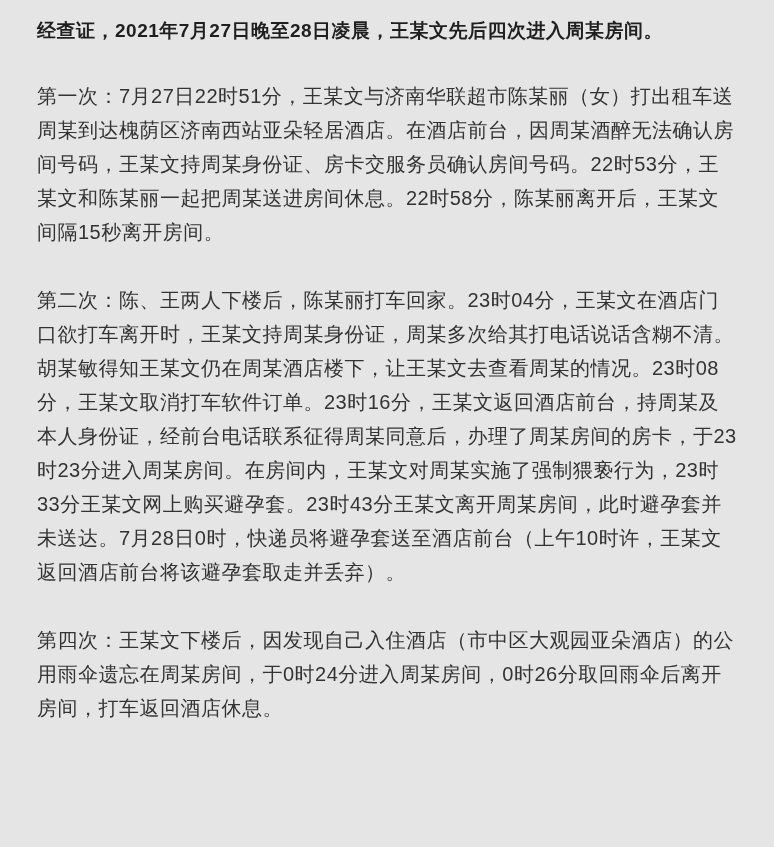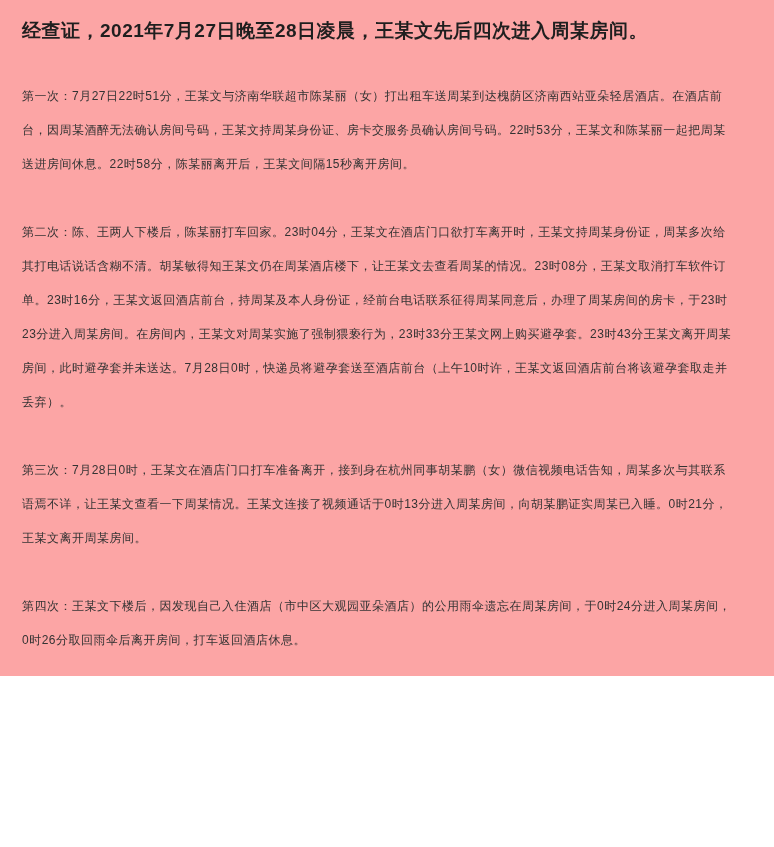--- a/index.html
+++ b/index.html
@@ -3,51 +3,50 @@
 <meta charset="utf-8">
 <style>
   html, body {
     margin: 0;
     padding: 0;
     background: #ffffff;
   }
   .page {
     position: relative;
     width: 774px;
-    height: 676px;
+    height: 847px;
     box-sizing: border-box;
-    background: #fca5a5;
-    padding: 14px 36px 0 22px;
+    background: #e5e5e5;
+    padding: 14px 36px 0 37px;
     overflow: hidden;
     font-family: "Liberation Sans", "DejaVu Sans", sans-serif;
   }
   .doc-title {
     margin: 0 0 31px 0;
     font-size: 19px;
     line-height: 34px;
     font-weight: bold;
     color: #1f1f1f;
     letter-spacing: 0.5px;
   }
   .doc-para {
     margin: 0 0 34px 0;
-    font-size: 12px;
+    font-size: 20px;
     line-height: 34px;
     font-weight: normal;
     color: #333333;
     letter-spacing: 0.5px;
     text-align: left;
   }
 </style>
 </head>
 <body>
 
 <div class="page">
   <p class="doc-title">经查证，2021年7月27日晚至28日凌晨，王某文先后四次进入周某房间。</p>
 
   <p class="doc-para">第一次：7月27日22时51分，王某文与济南华联超市陈某丽（女）打出租车送周某到达槐荫区济南西站亚朵轻居酒店。在酒店前台，因周某酒醉无法确认房间号码，王某文持周某身份证、房卡交服务员确认房间号码。22时53分，王某文和陈某丽一起把周某送进房间休息。22时58分，陈某丽离开后，王某文间隔15秒离开房间。</p>
 
   <p class="doc-para">第二次：陈、王两人下楼后，陈某丽打车回家。23时04分，王某文在酒店门口欲打车离开时，王某文持周某身份证，周某多次给其打电话说话含糊不清。胡某敏得知王某文仍在周某酒店楼下，让王某文去查看周某的情况。23时08分，王某文取消打车软件订单。23时16分，王某文返回酒店前台，持周某及本人身份证，经前台电话联系征得周某同意后，办理了周某房间的房卡，于23时23分进入周某房间。在房间内，王某文对周某实施了强制猥亵行为，23时33分王某文网上购买避孕套。23时43分王某文离开周某房间，此时避孕套并未送达。7月28日0时，快递员将避孕套送至酒店前台（上午10时许，王某文返回酒店前台将该避孕套取走并丢弃）。</p>
 
-  <p class="doc-para">第三次：7月28日0时，王某文在酒店门口打车准备离开，接到身在杭州同事胡某鹏（女）微信视频电话告知，周某多次与其联系语焉不详，让王某文查看一下周某情况。王某文连接了视频通话于0时13分进入周某房间，向胡某鹏证实周某已入睡。0时21分，王某文离开周某房间。</p>
 
   <p class="doc-para">第四次：王某文下楼后，因发现自己入住酒店（市中区大观园亚朵酒店）的公用雨伞遗忘在周某房间，于0时24分进入周某房间，0时26分取回雨伞后离开房间，打车返回酒店休息。</p>
 </div>
 
 </body></html>

